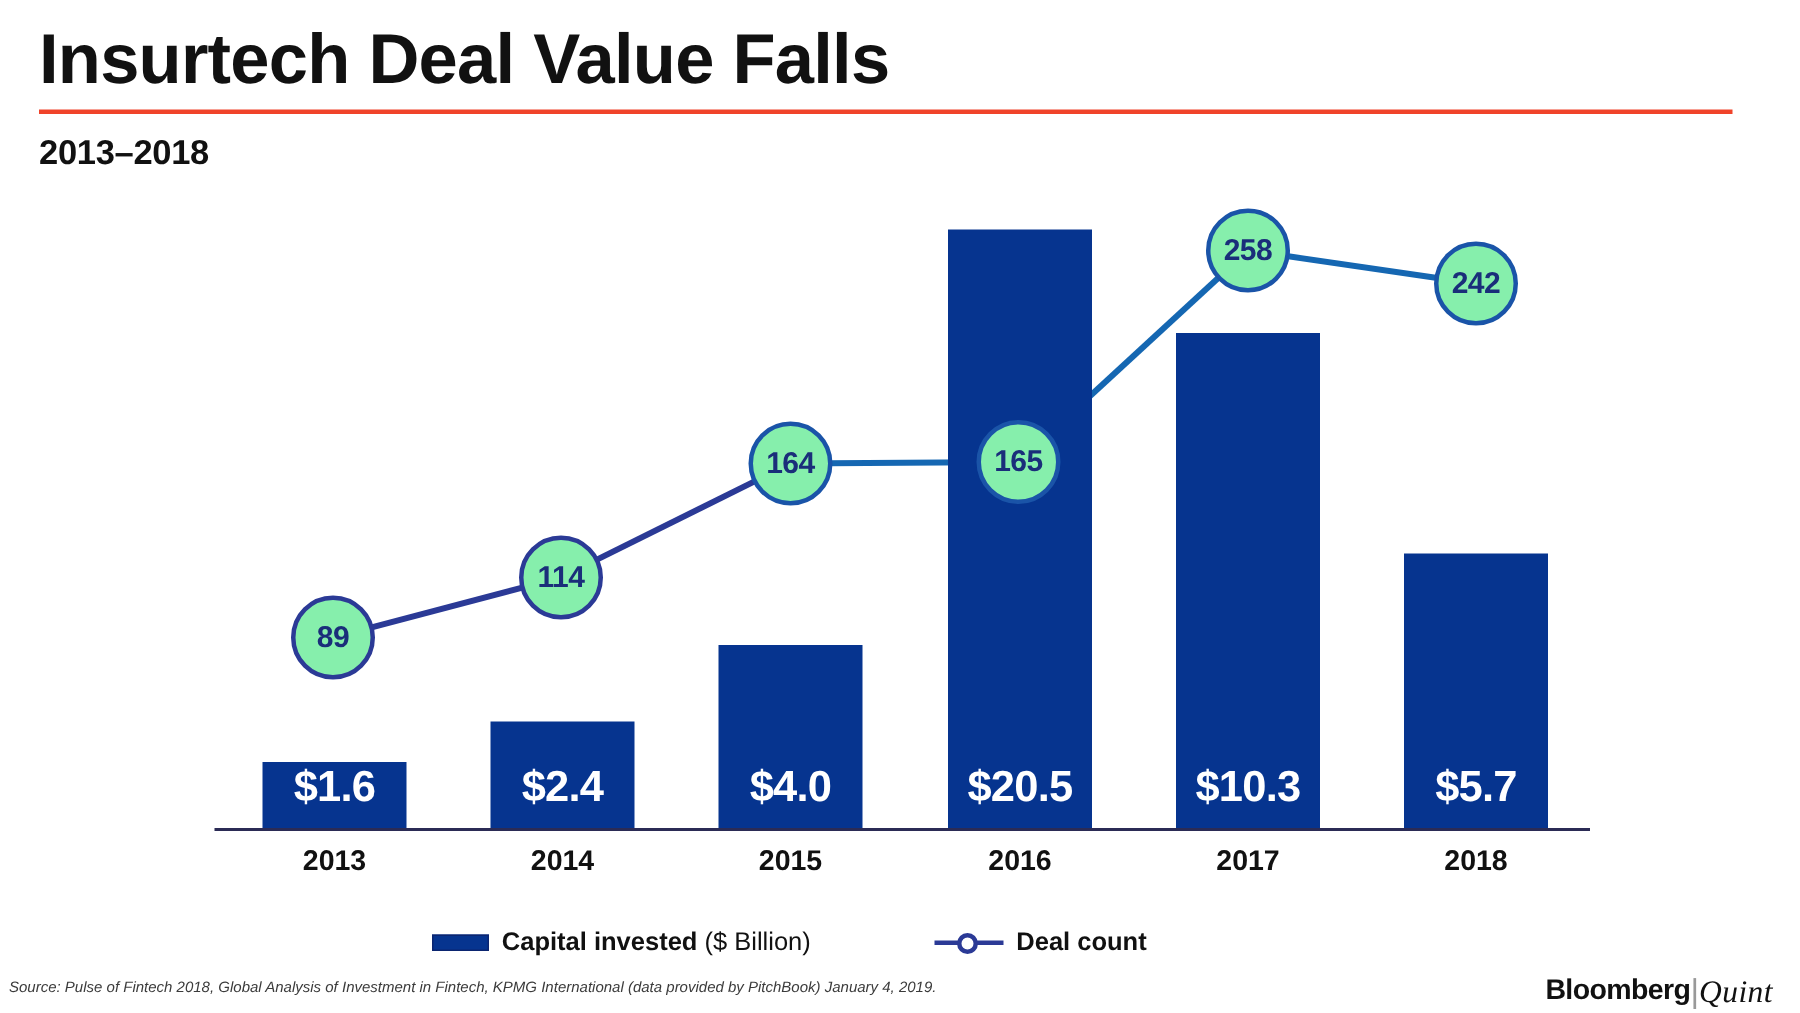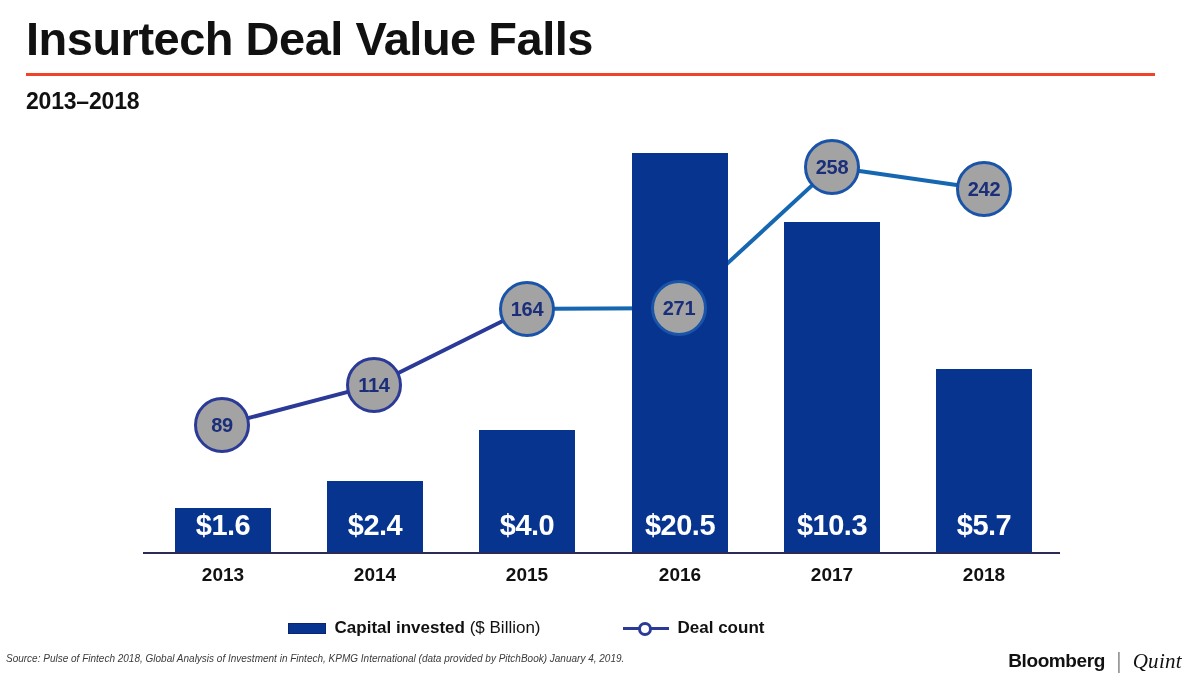--- a/index.html
+++ b/index.html
@@ -39,21 +39,21 @@
     position:absolute;color:#ffffff;font-size:29px;font-weight:bold;
     text-align:center;letter-spacing:-0.5px;
   }
   .x-label{
     position:absolute;color:#111111;font-size:19px;font-weight:bold;
     text-align:center;top:564px;
   }
 
   .marker{
     position:absolute;width:56px;height:56px;border-radius:50%;
-    background:#a3a3a3;border:3px solid #1a54a8;
+    background:#86efac;border:3px solid #1a54a8;
     box-sizing:border-box;
     display:flex;align-items:center;justify-content:center;
     font-size:20px;font-weight:bold;color:#1A2E7A;
     letter-spacing:-0.3px;
   }
   .marker.dark{border-color:#2b3a96;}
 
   .legend{
     position:absolute;top:618px;left:0;width:1052px;
     display:flex;justify-content:center;align-items:center;gap:82px;
@@ -75,21 +75,21 @@
   .legend-text{font-size:17px;font-weight:bold;color:#111111;white-space:nowrap;}
   .legend-text .light{font-weight:normal;}
 
   .source{
     position:absolute;left:6px;top:653px;
     font-size:10px;font-style:italic;color:#3b3b3b;
     font-family:"Liberation Sans",sans-serif;white-space:nowrap;
   }
   .brand{
     position:absolute;right:18px;top:648px;
-    display:flex;align-items:center;gap:11px;
+    display:flex;align-items:center;
   }
   .brand-bloomberg{font-size:19px;font-weight:bold;color:#111;letter-spacing:-0.4px;}
   .brand-sep{font-size:22px;color:#999;font-weight:300;}
   .brand-quint{
     font-size:21px;font-style:italic;color:#111;
     font-family:"Liberation Serif",serif;letter-spacing:0.3px;
   }
 </style>
 </head>
 <body>
@@ -130,21 +130,21 @@
       <div class="x-label" style="left: 307px; width: 136px;">2014</div>
       <div class="x-label" style="left: 459px; width: 136px;">2015</div>
       <div class="x-label" style="left: 612px; width: 136px;">2016</div>
       <div class="x-label" style="left: 764px; width: 136px;">2017</div>
       <div class="x-label" style="left: 916px; width: 136px;">2018</div>
     </div>
   <div id="markers">
       <div class="marker dark" style="left: 194px; top: 397px;">89</div>
       <div class="marker dark" style="left: 346px; top: 357px;">114</div>
       <div class="marker" style="left: 499px; top: 281px;">164</div>
-      <div class="marker" style="left: 651px; top: 280px;">271</div>
+      <div class="marker" style="left: 651px; top: 280px;">165</div>
       <div class="marker" style="left: 804px; top: 139px;">258</div>
       <div class="marker" style="left: 956px; top: 161px;">242</div>
     </div>
 </div>
 
 <div class="legend">
   <div class="legend-item">
     <span class="legend-swatch"></span>
     <span class="legend-text"><span>Capital invested</span> <span class="light">($ Billion)</span></span>
   </div>

